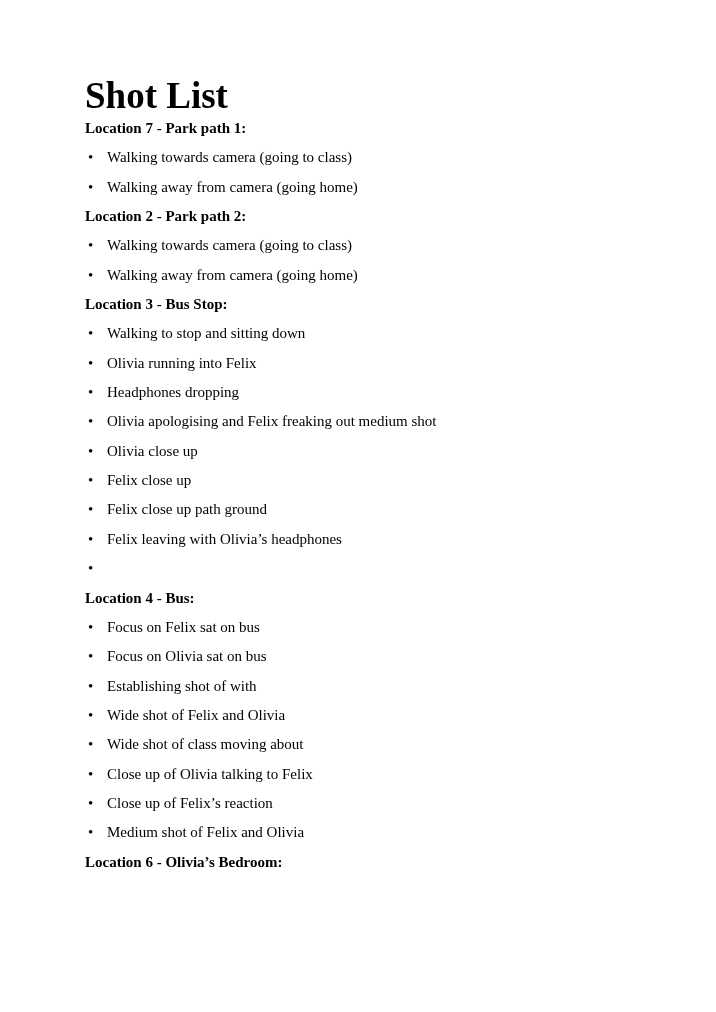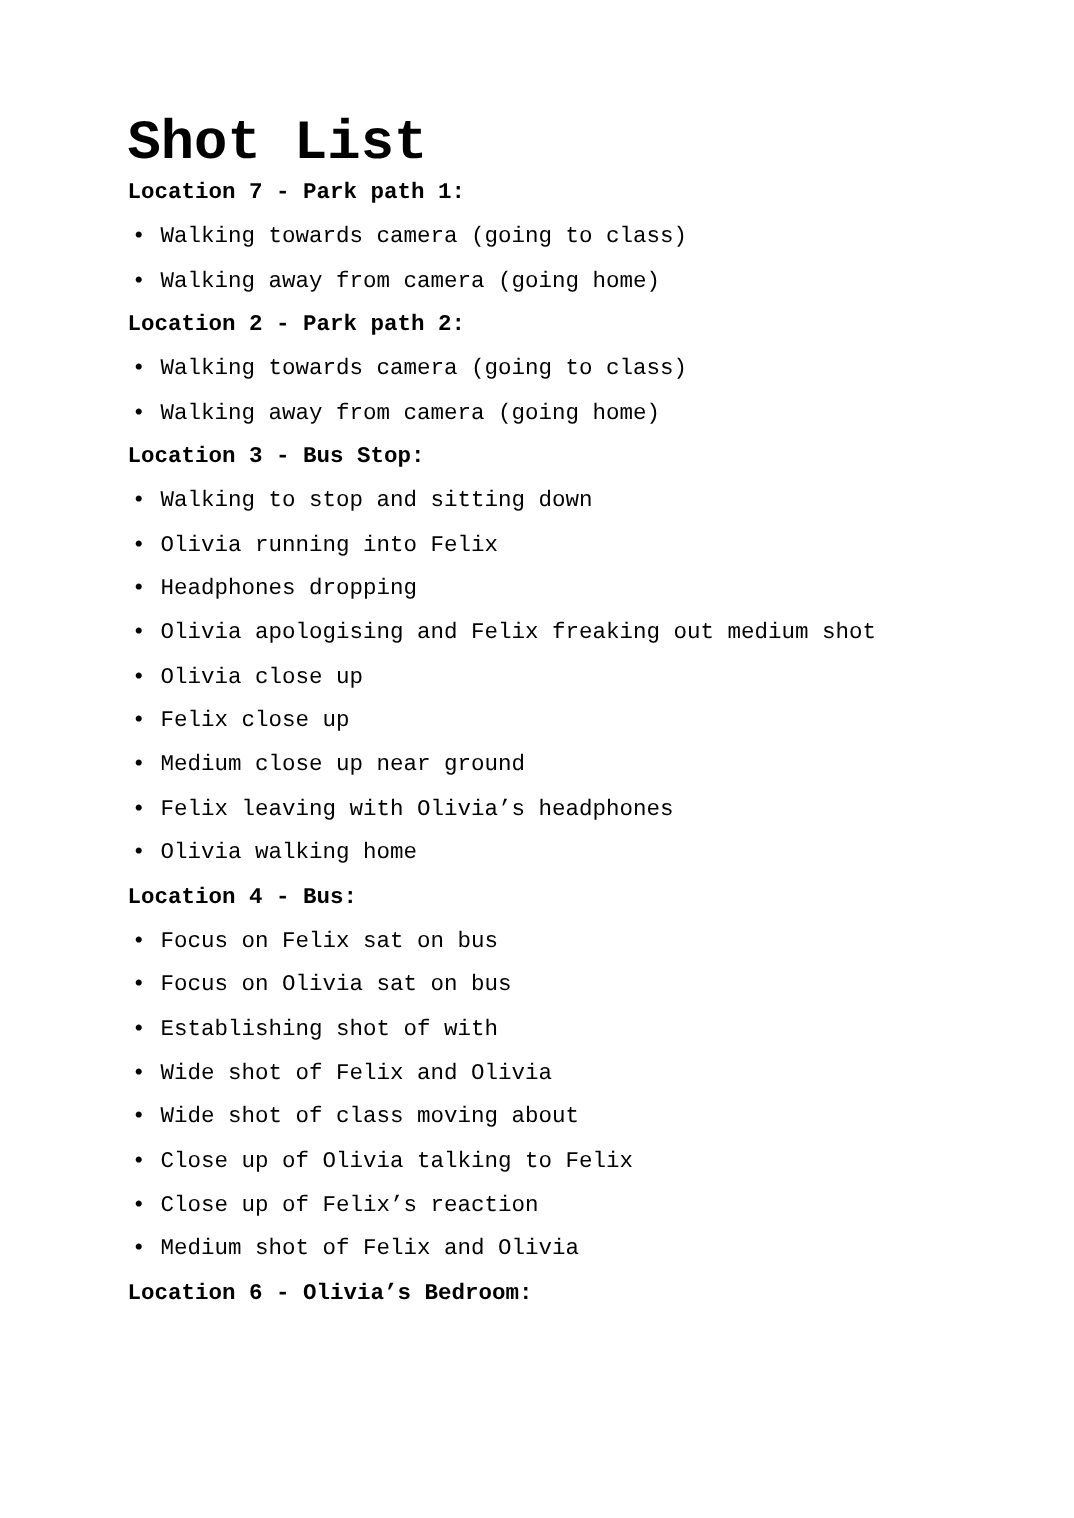--- a/index.html
+++ b/index.html
@@ -6,21 +6,21 @@
     margin: 0;
     padding: 0;
     background: #ffffff;
   }
   .page {
     position: relative;
     width: 716px;
     height: 1012px;
     background: #ffffff;
     overflow: hidden;
-    font-family: Liberation Mono, monospace;
+    font-family: Liberation Serif, serif;
     color: #000000;
     box-sizing: border-box;
     padding: 78px 60px 0 85px;
   }
   .doc-title {
     margin: 0;
     font-size: 37px;
     line-height: 36px;
     font-weight: 700;
     letter-spacing: 0px;
@@ -99,29 +99,28 @@
       <div class="item bullet">
         <span class="bullet-dot">•</span>
         <span class="bullet-text">Olivia close up</span>
       </div>
       <div class="item bullet">
         <span class="bullet-dot">•</span>
         <span class="bullet-text">Felix close up</span>
       </div>
       <div class="item bullet">
         <span class="bullet-dot">•</span>
-        <span class="bullet-text">Medium close up near ground</span>
+        <span class="bullet-text">Felix close up path ground</span>
       </div>
       <div class="item bullet">
         <span class="bullet-dot">•</span>
         <span class="bullet-text">Felix leaving with Olivia’s headphones</span>
       </div>
       <div class="item bullet">
         <span class="bullet-dot">•</span>
-        <span class="bullet-text">Olivia walking home</span>
       </div>
       <div class="item heading">Location 4 - Bus:</div>
       <div class="item bullet">
         <span class="bullet-dot">•</span>
         <span class="bullet-text">Focus on Felix sat on bus</span>
       </div>
       <div class="item bullet">
         <span class="bullet-dot">•</span>
         <span class="bullet-text">Focus on Olivia sat on bus</span>
       </div>

